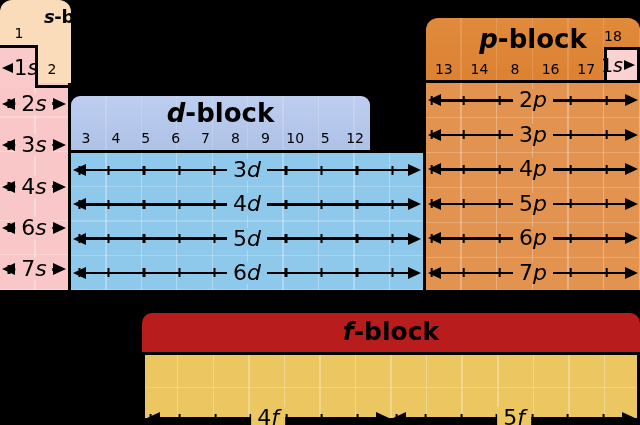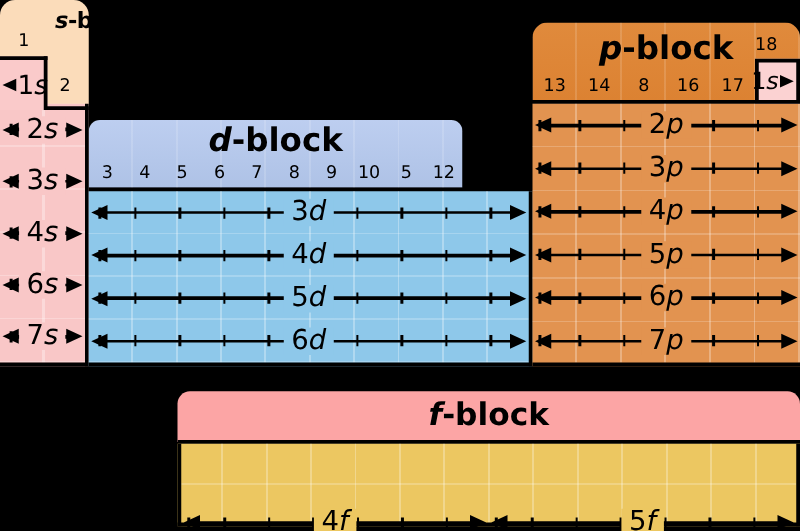--- a/index.html
+++ b/index.html
@@ -79,21 +79,21 @@
   .p-body{left:426px;top:83px;width:214px;height:210px;--bodyc:#e29350;--tickp:35.67px;--ticko:34.7px;
     background-color:#e29350;
     background-image:
       repeating-linear-gradient(180deg,transparent 0 33.7px,rgba(255,255,255,.2) 33.7px 35px),
       repeating-linear-gradient(90deg,transparent 0 34.2px,rgba(255,255,255,.28) 34.2px 35.67px);
     border-bottom:3px solid #000;box-sizing:border-box;
     display:flex;flex-direction:column;}
 
   
   .f-header{left:142px;top:313px;width:498px;height:42px;border-radius:10px 10px 0 0;
-    background:#fca5a5;border-bottom:3px solid #000;box-sizing:border-box;}
+    background:#b91c1c;border-bottom:3px solid #000;box-sizing:border-box;}
   .f-title{margin-top:5px;font-size:25px;line-height:28px;}
   .f-body{left:142px;top:355px;width:498px;height:66px;--bodyc:#ecc761;--tickp:35.56px;--ticko:31.6px;
     background-color:#ecc761;
     background-image:
       repeating-linear-gradient(180deg,transparent 0 31.7px,rgba(255,255,255,.22) 31.7px 33px),
       repeating-linear-gradient(90deg,transparent 0 32px,rgba(255,255,255,.28) 32px 33.5px,transparent 33.5px 35.56px);
     border:3px solid #000;border-top:none;box-sizing:border-box;
     display:flex;flex-direction:row;align-items:flex-end;}
 </style>
 </head>

